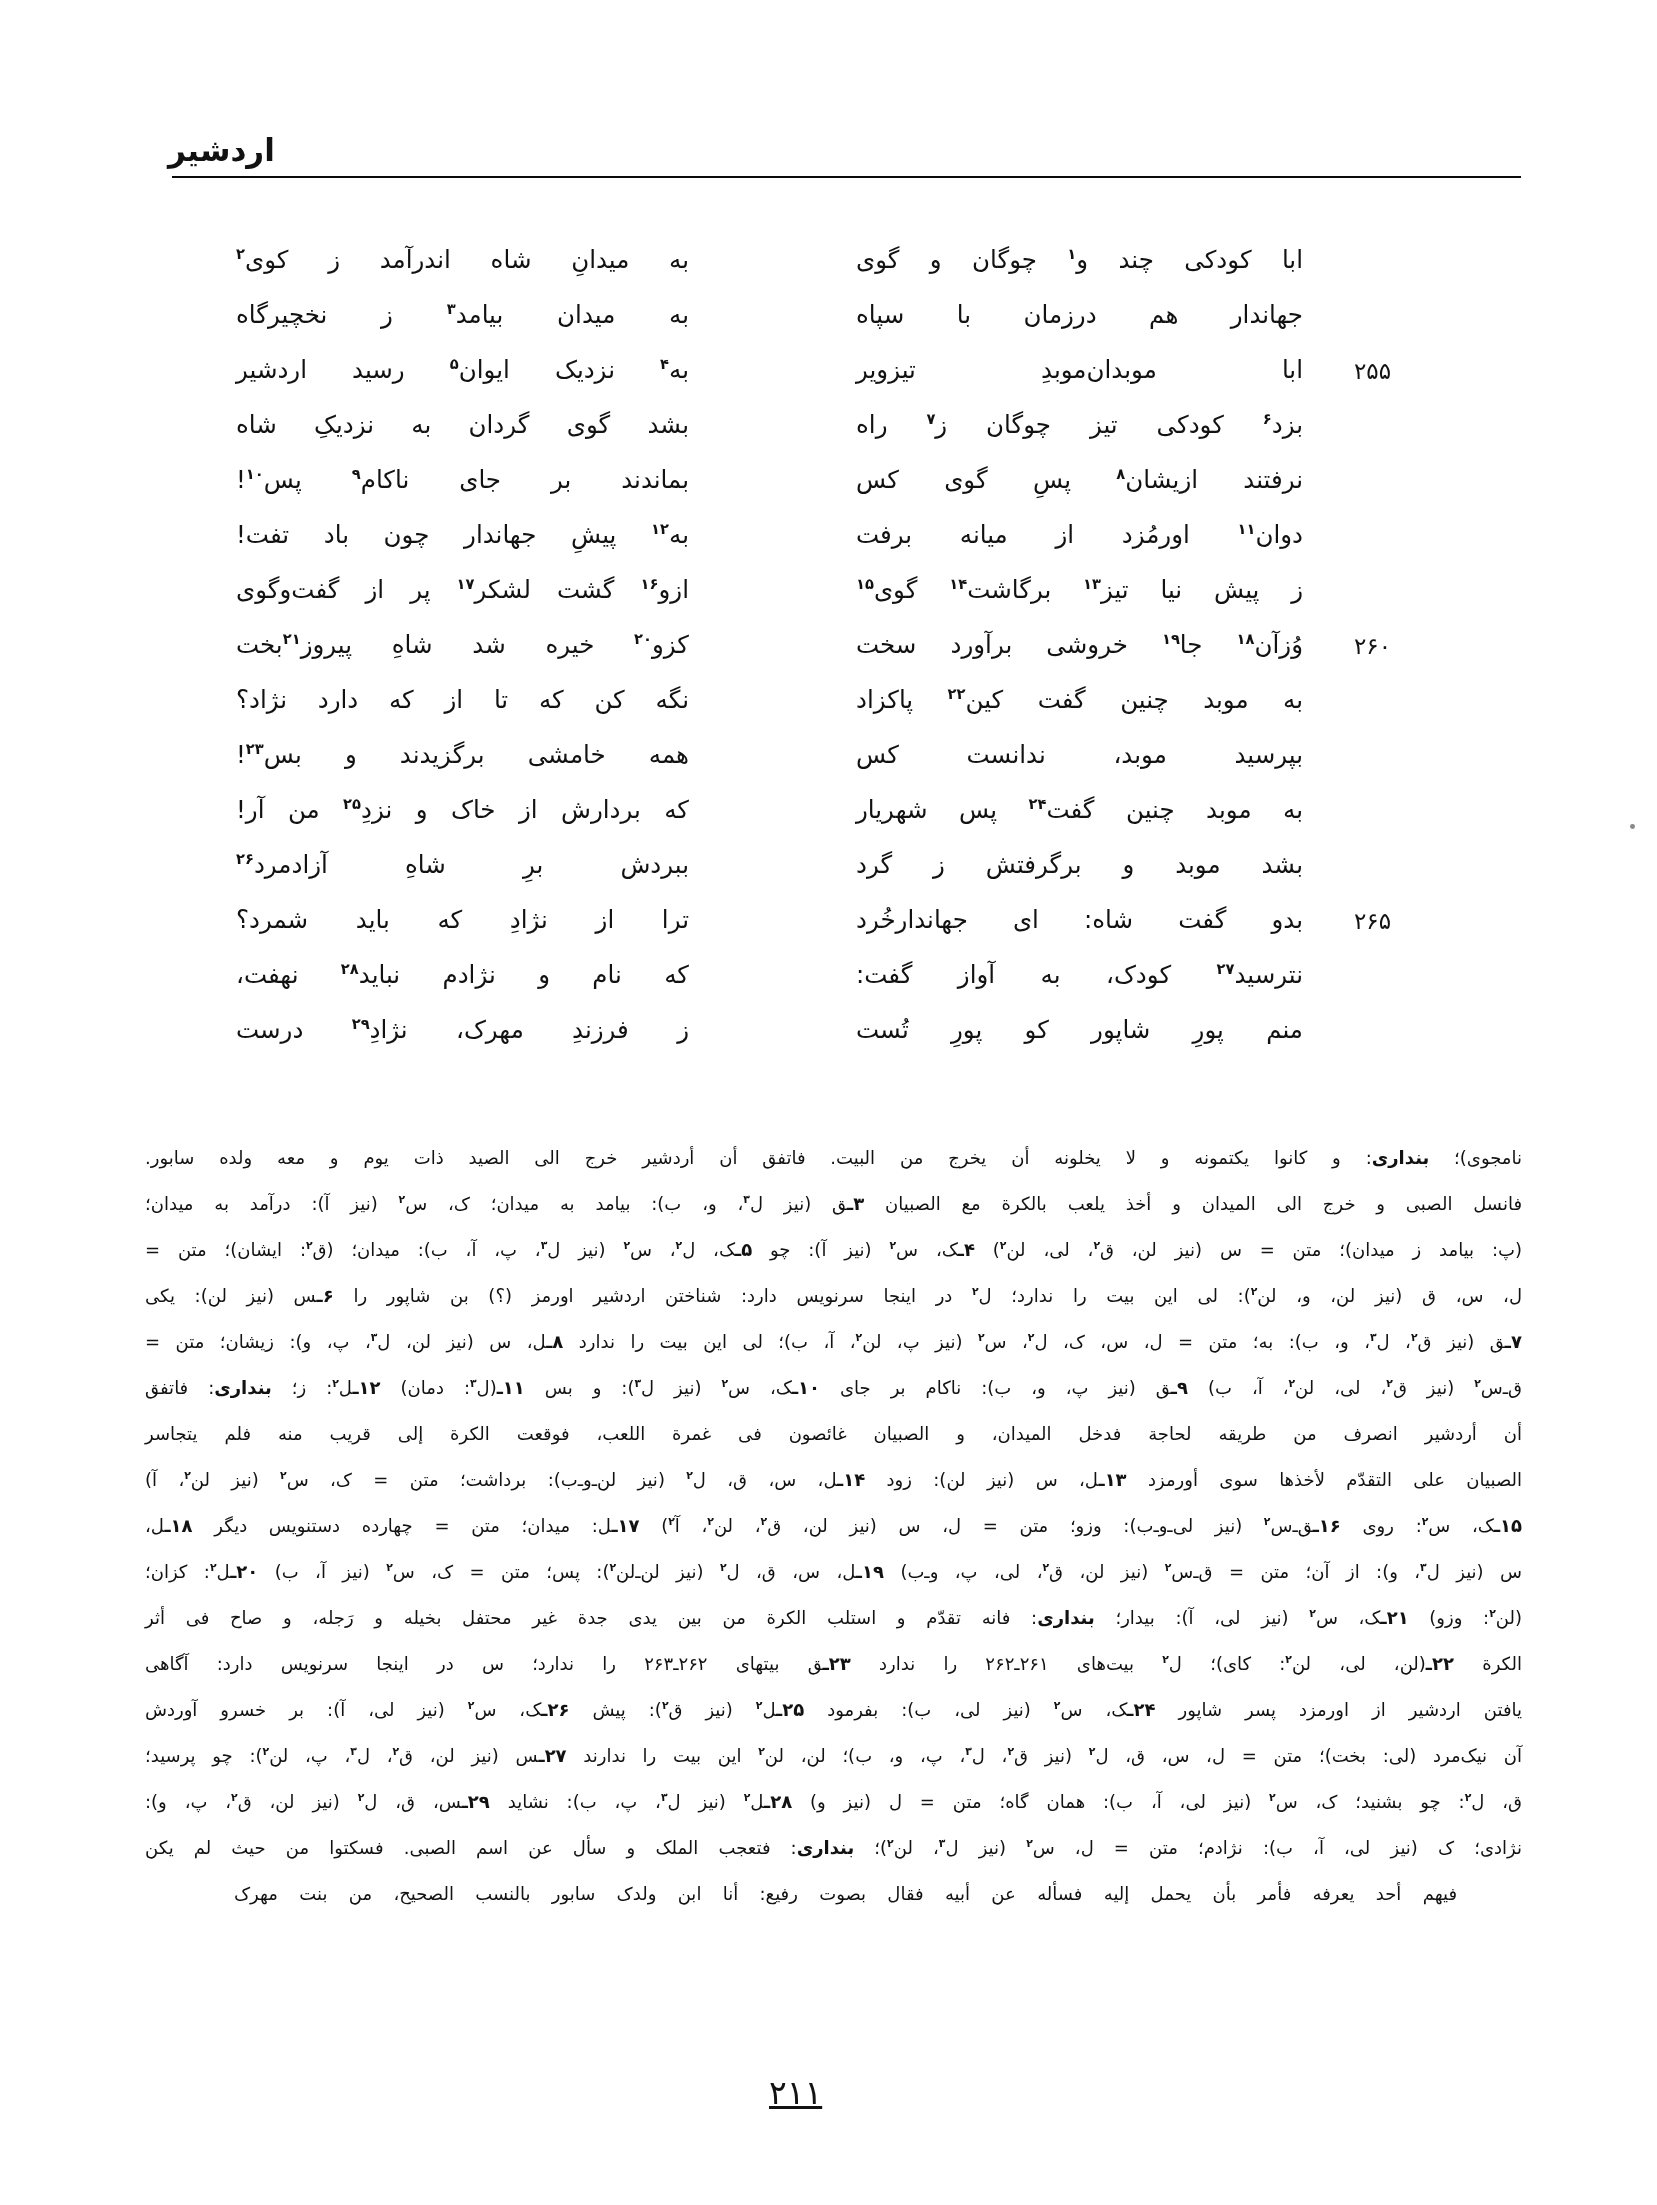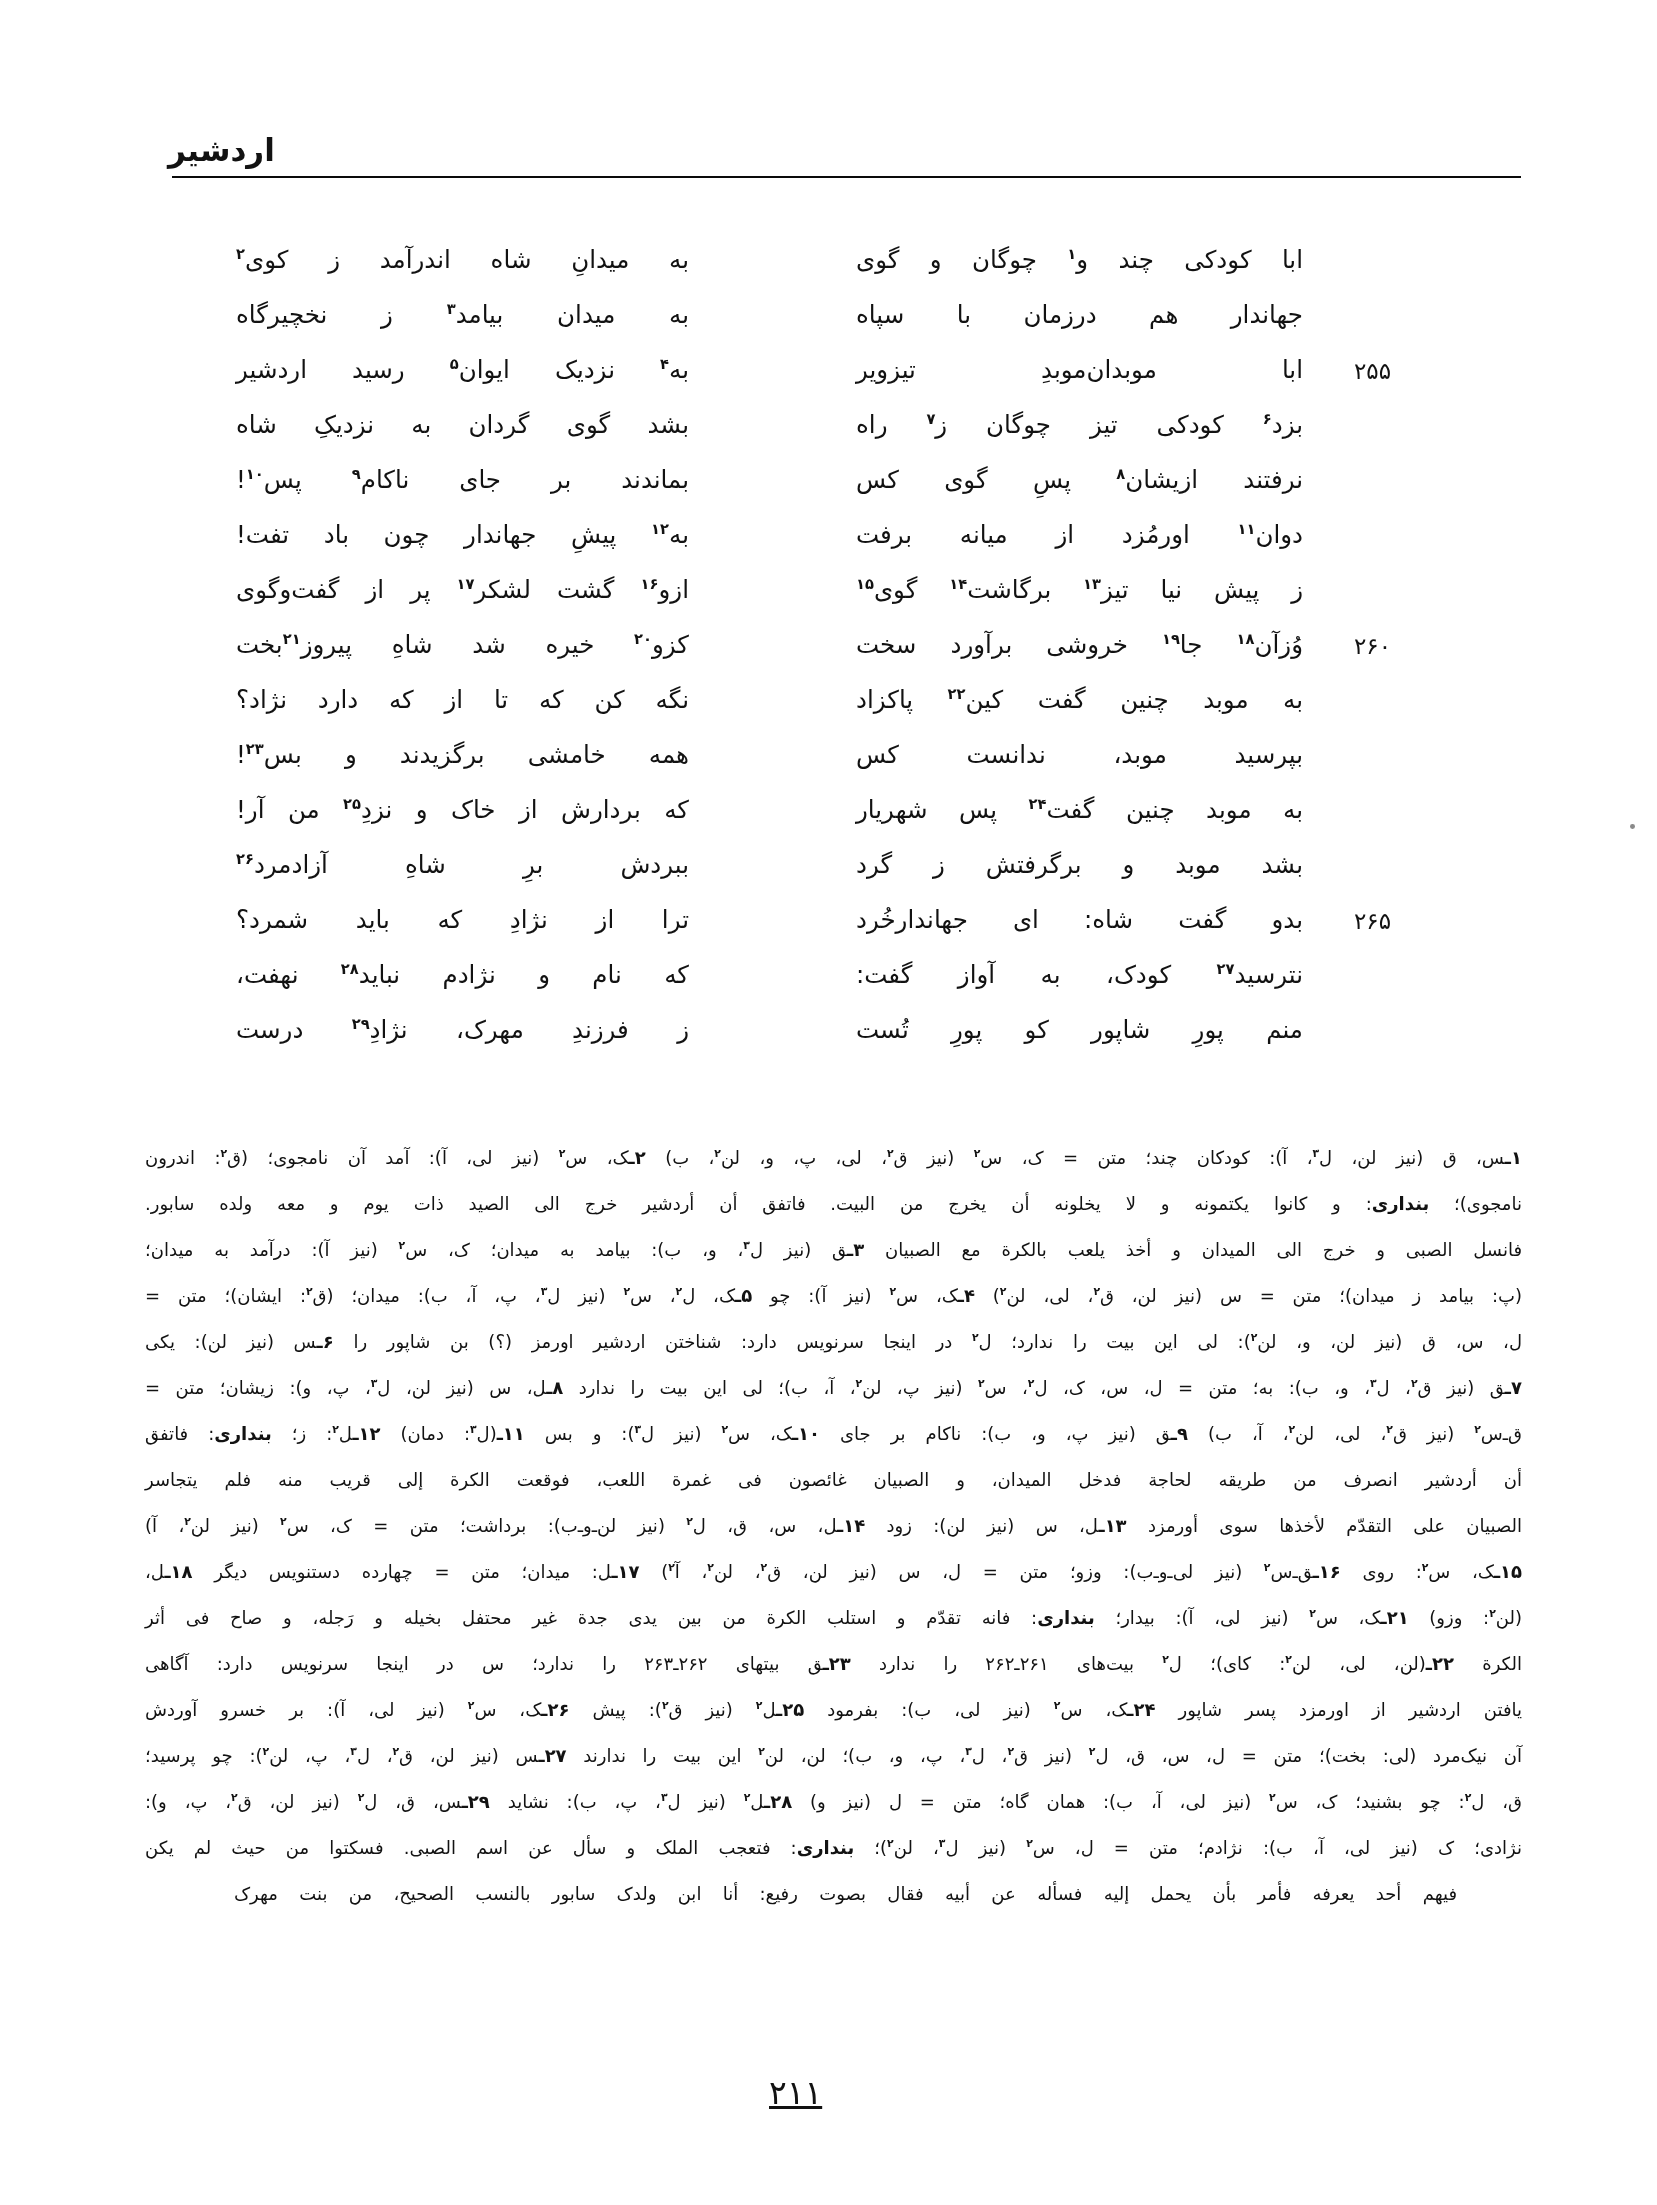--- a/index.html
+++ b/index.html
@@ -128,30 +128,30 @@
       <div class="hemi h-l">که نام و نژادم نباید<sup>۲۸</sup> نهفت،</div>
     </div>
     <div class="v-row">
       <div class="v-num"></div>
       <div class="hemi h-r">منم پورِ شاپور کو پورِ تُست</div>
       <div class="hemi h-l">ز فرزندِ مهرک، نژادِ<sup>۲۹</sup> درست</div>
     </div>
   </div>
 
 <div class="footnotes" id="footnotes">
-    <div class="fn-line"><b>۱ـ</b>س، ق (نیز لن، ل<sup>۳</sup>، آ): کودکان چند؛ متن = ک، س<sup>۲</sup> (نیز ق<sup>۲</sup>، لی، پ، و، لن<sup>۲</sup>، ب) <b>۲ـ</b>ک، س<sup>۲</sup> (نیز لی، آ): آمد آن نامجوی؛ (ق<sup>۲</sup>: اندرون</div>
     <div class="fn-line">نامجوی)؛ <b>بنداری</b>: و کانوا یکتمونه و لا یخلونه أن یخرج من البیت. فاتفق أن أردشیر خرج الی الصید ذات یوم و معه ولده سابور.</div>
     <div class="fn-line">فانسل الصبی و خرج الی المیدان و أخذ یلعب بالکرة مع الصبیان <b>۳ـ</b>ق (نیز ل<sup>۳</sup>، و، ب): بیامد به میدان؛ ک، س<sup>۲</sup> (نیز آ): درآمد به میدان؛</div>
     <div class="fn-line">(پ: بیامد ز میدان)؛ متن = س (نیز لن، ق<sup>۲</sup>، لی، لن<sup>۲</sup>) <b>۴ـ</b>ک، س<sup>۲</sup> (نیز آ): چو <b>۵ـ</b>ک، ل<sup>۲</sup>، س<sup>۲</sup> (نیز ل<sup>۳</sup>، پ، آ، ب): میدان؛ (ق<sup>۲</sup>: ایشان)؛ متن =</div>
     <div class="fn-line">ل، س، ق (نیز لن، و، لن<sup>۲</sup>): لی این بیت را ندارد؛ ل<sup>۲</sup> در اینجا سرنویس دارد: شناختن اردشیر اورمز (؟) بن شاپور را <b>۶ـ</b>س (نیز لن): یکی</div>
     <div class="fn-line"><b>۷ـ</b>ق (نیز ق<sup>۲</sup>، ل<sup>۳</sup>، و، ب): به؛ متن = ل، س، ک، ل<sup>۲</sup>، س<sup>۲</sup> (نیز پ، لن<sup>۲</sup>، آ، ب)؛ لی این بیت را ندارد <b>۸ـ</b>ل، س (نیز لن، ل<sup>۳</sup>، پ، و): زیشان؛ متن =</div>
     <div class="fn-line">ق‌ـ‌س<sup>۲</sup> (نیز ق<sup>۲</sup>، لی، لن<sup>۲</sup>، آ، ب) <b>۹ـ</b>ق (نیز پ، و، ب): ناکام بر جای <b>۱۰ـ</b>ک، س<sup>۲</sup> (نیز ل<sup>۳</sup>): و بس <b>۱۱ـ</b>(ل<sup>۳</sup>: دمان) <b>۱۲ـ</b>ل<sup>۲</sup>: ز؛ <b>بنداری</b>: فاتفق</div>
     <div class="fn-line">أن أردشیر انصرف من طریقه لحاجة فدخل المیدان، و الصبیان غائصون فی غمرة اللعب، فوقعت الکرة إلی قریب منه فلم یتجاسر</div>
     <div class="fn-line">الصبیان علی التقدّم لأخذها سوی أورمزد <b>۱۳ـ</b>ل، س (نیز لن): زود <b>۱۴ـ</b>ل، س، ق، ل<sup>۲</sup> (نیز لن‌ـ‌و‌ـ‌ب): برداشت؛ متن = ک، س<sup>۲</sup> (نیز لن<sup>۲</sup>، آ)</div>
     <div class="fn-line"><b>۱۵ـ</b>ک، س<sup>۲</sup>: روی <b>۱۶ـ</b>ق‌ـ‌س<sup>۲</sup> (نیز لی‌ـ‌و‌ـ‌ب): وزو؛ متن = ل، س (نیز لن، ق<sup>۲</sup>، لن<sup>۲</sup>، آ<sup>۲</sup>) <b>۱۷ـ</b>ل: میدان؛ متن = چهارده دستنویس دیگر <b>۱۸ـ</b>ل،</div>
+    <div class="fn-line">س (نیز ل<sup>۳</sup>، و): از آن؛ متن = ق‌ـ‌س<sup>۲</sup> (نیز لن، ق<sup>۲</sup>، لی، پ، و‌ـ‌ب) <b>۱۹ـ</b>ل، س، ق، ل<sup>۲</sup> (نیز لن‌ـ‌لن<sup>۲</sup>): پس؛ متن = ک، س<sup>۲</sup> (نیز آ، ب) <b>۲۰ـ</b>ل<sup>۲</sup>: کزان؛</div>
     <div class="fn-line">(لن<sup>۲</sup>: وزو) <b>۲۱ـ</b>ک، س<sup>۲</sup> (نیز لی، آ): بیدار؛ <b>بنداری</b>: فانه تقدّم و استلب الکرة من بین یدی جدة غیر محتفل بخیله و رَجله، و صاح فی أثر</div>
     <div class="fn-line">الکرة <b>۲۲ـ</b>(لن، لی، لن<sup>۲</sup>: کای)؛ ل<sup>۲</sup> بیت‌های ۲۶۱ـ۲۶۲ را ندارد <b>۲۳ـ</b>ق بیتهای ۲۶۲ـ۲۶۳ را ندارد؛ س در اینجا سرنویس دارد: آگاهی</div>
     <div class="fn-line">یافتن اردشیر از اورمزد پسر شاپور <b>۲۴ـ</b>ک، س<sup>۲</sup> (نیز لی، ب): بفرمود <b>۲۵ـ</b>ل<sup>۲</sup> (نیز ق<sup>۲</sup>): پیش <b>۲۶ـ</b>ک، س<sup>۲</sup> (نیز لی، آ): بر خسرو آوردش</div>
     <div class="fn-line">آن نیک‌مرد (لی: بخت)؛ متن = ل، س، ق، ل<sup>۲</sup> (نیز ق<sup>۲</sup>، ل<sup>۳</sup>، پ، و، ب)؛ لن، لن<sup>۲</sup> این بیت را ندارند <b>۲۷ـ</b>س (نیز لن، ق<sup>۲</sup>، ل<sup>۳</sup>، پ، لن<sup>۲</sup>): چو پرسید؛</div>
     <div class="fn-line">ق، ل<sup>۲</sup>: چو بشنید؛ ک، س<sup>۲</sup> (نیز لی، آ، ب): همان گاه؛ متن = ل (نیز و) <b>۲۸ـ</b>ل<sup>۲</sup> (نیز ل<sup>۳</sup>، پ، ب): نشاید <b>۲۹ـ</b>س، ق، ل<sup>۲</sup> (نیز لن، ق<sup>۲</sup>، پ، و):</div>
     <div class="fn-line">نژادی؛ ک (نیز لی، آ، ب): نژادم؛ متن = ل، س<sup>۲</sup> (نیز ل<sup>۳</sup>، لن<sup>۲</sup>)؛ <b>بنداری</b>: فتعجب الملک و سأل عن اسم الصبی. فسکتوا من حیث لم یکن</div>
     <div class="fn-line fn-last">فیهم أحد یعرفه فأمر بأن یحمل إلیه فسأله عن أبیه فقال بصوت رفیع: أنا ابن ولدک سابور بالنسب الصحیح، من بنت مهرک</div>
   </div>
 
 <div class="artifact-dot"></div>

